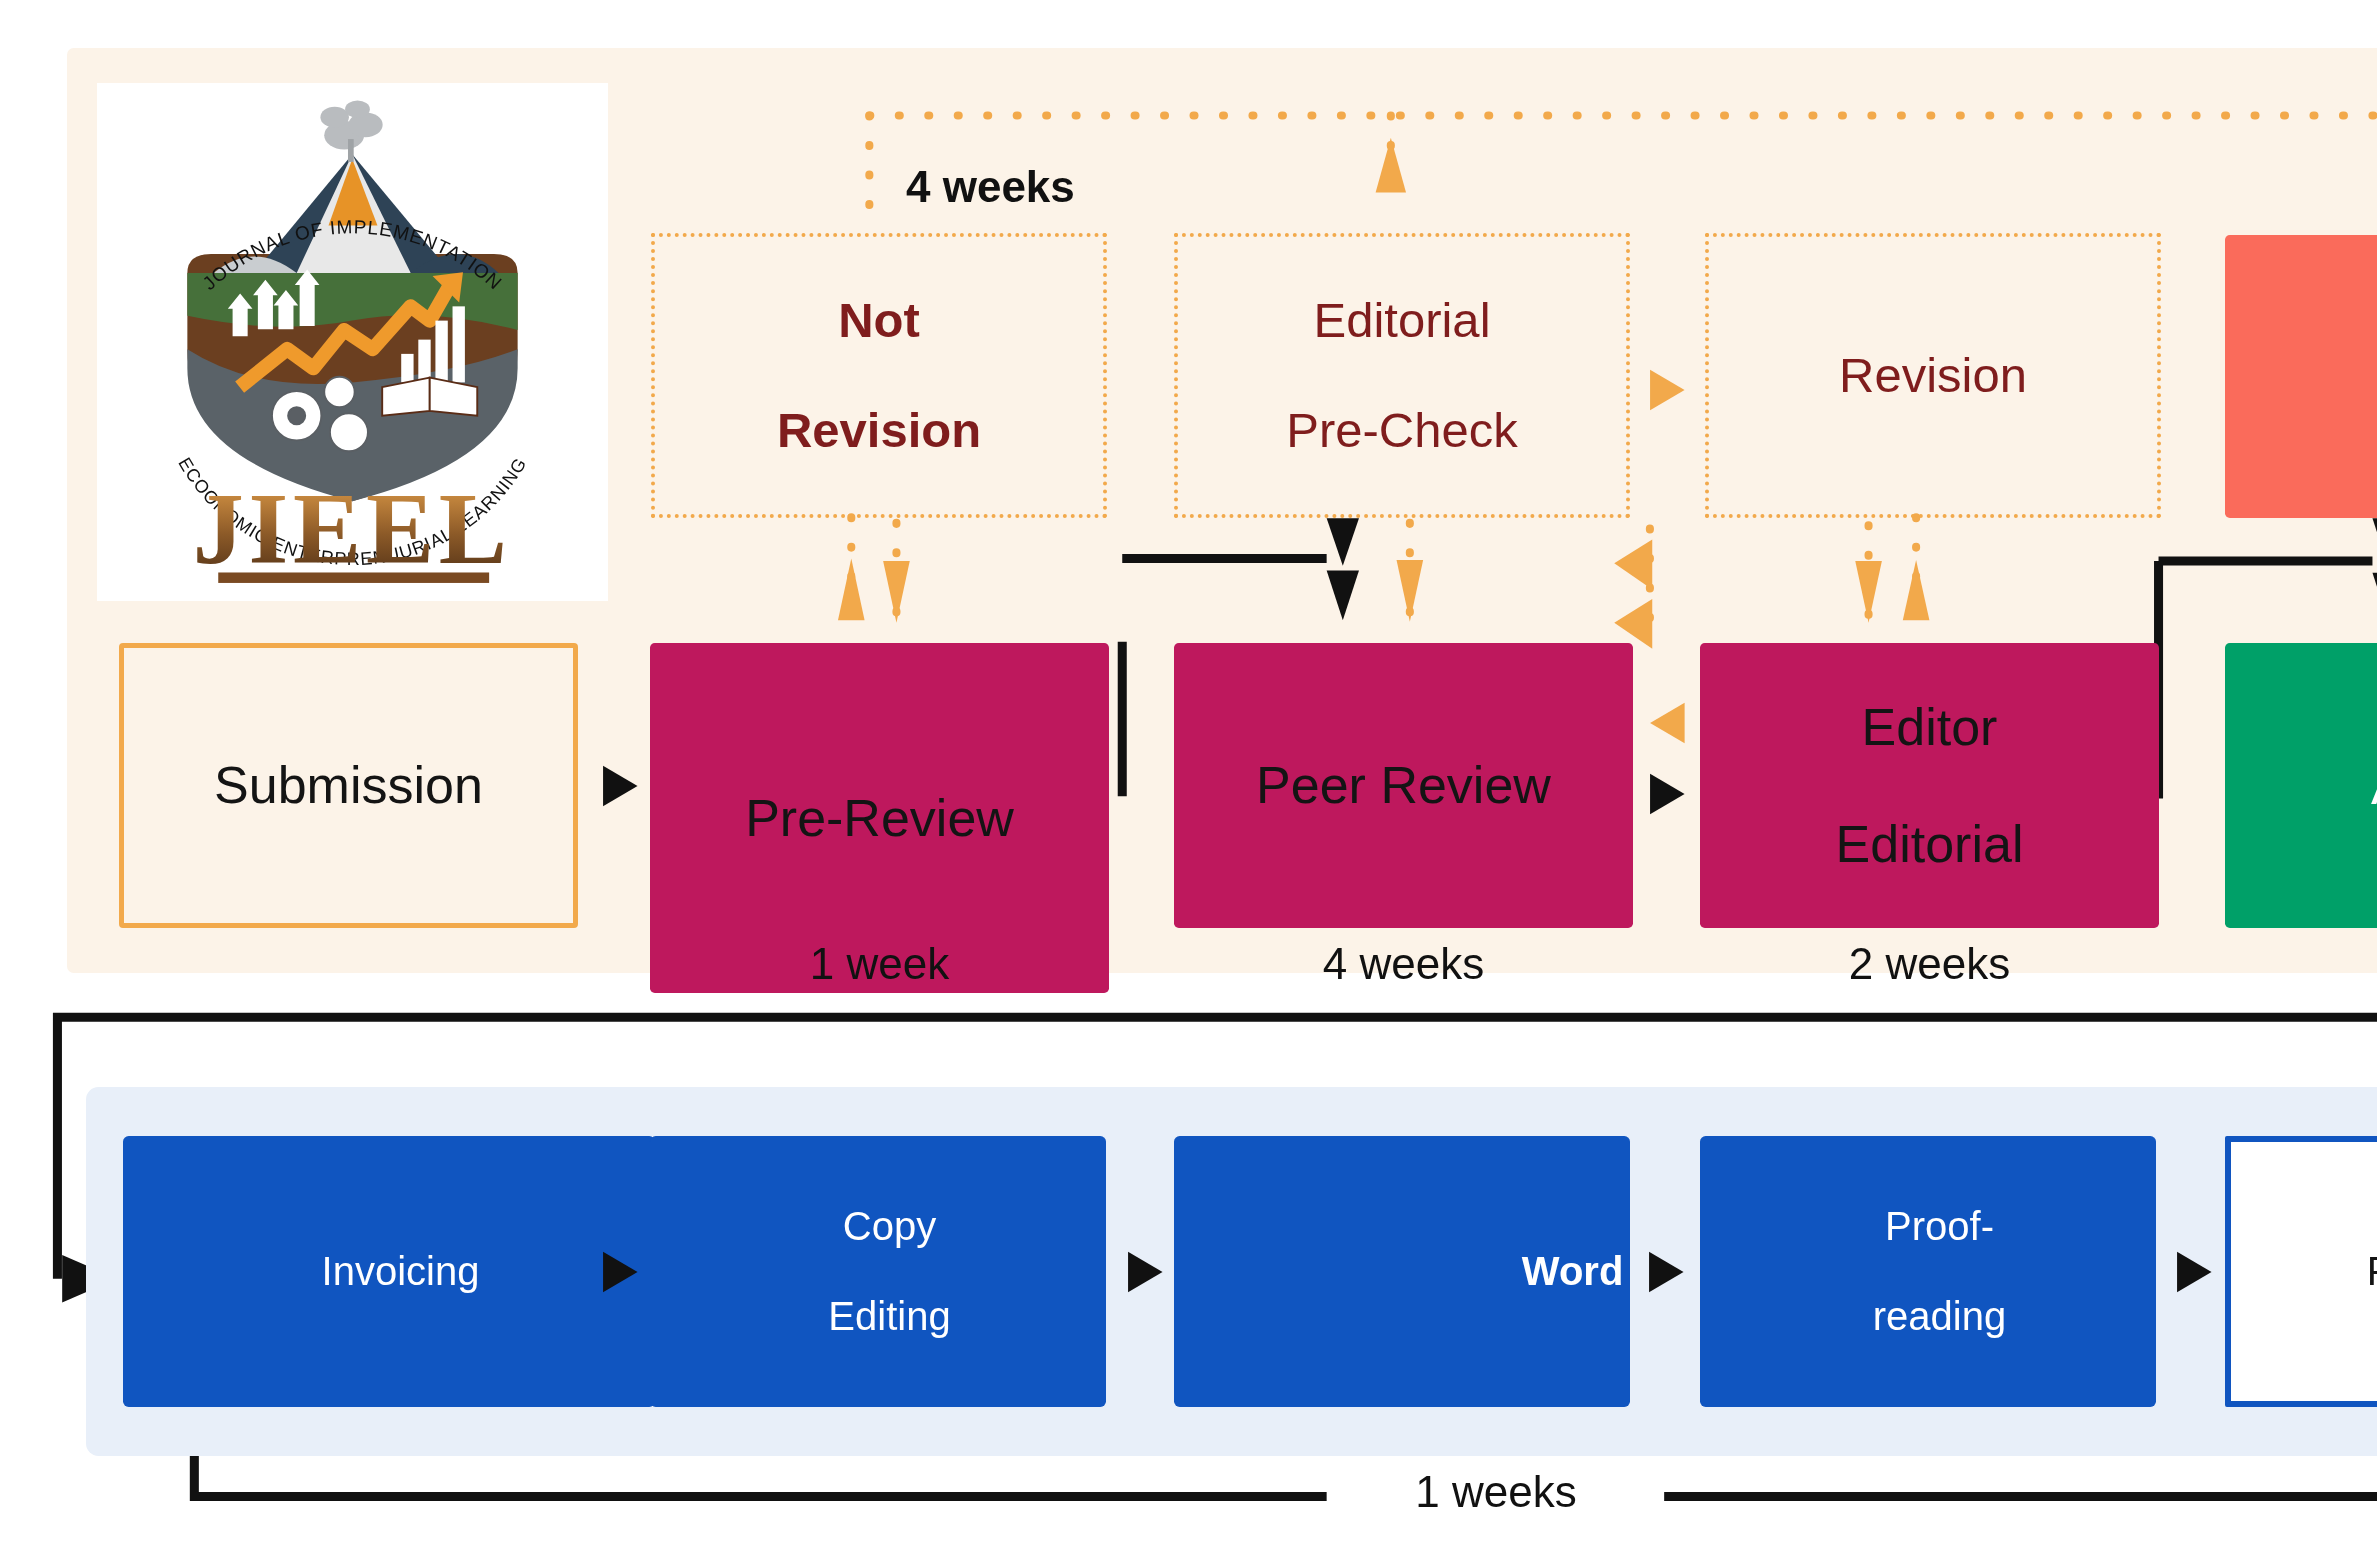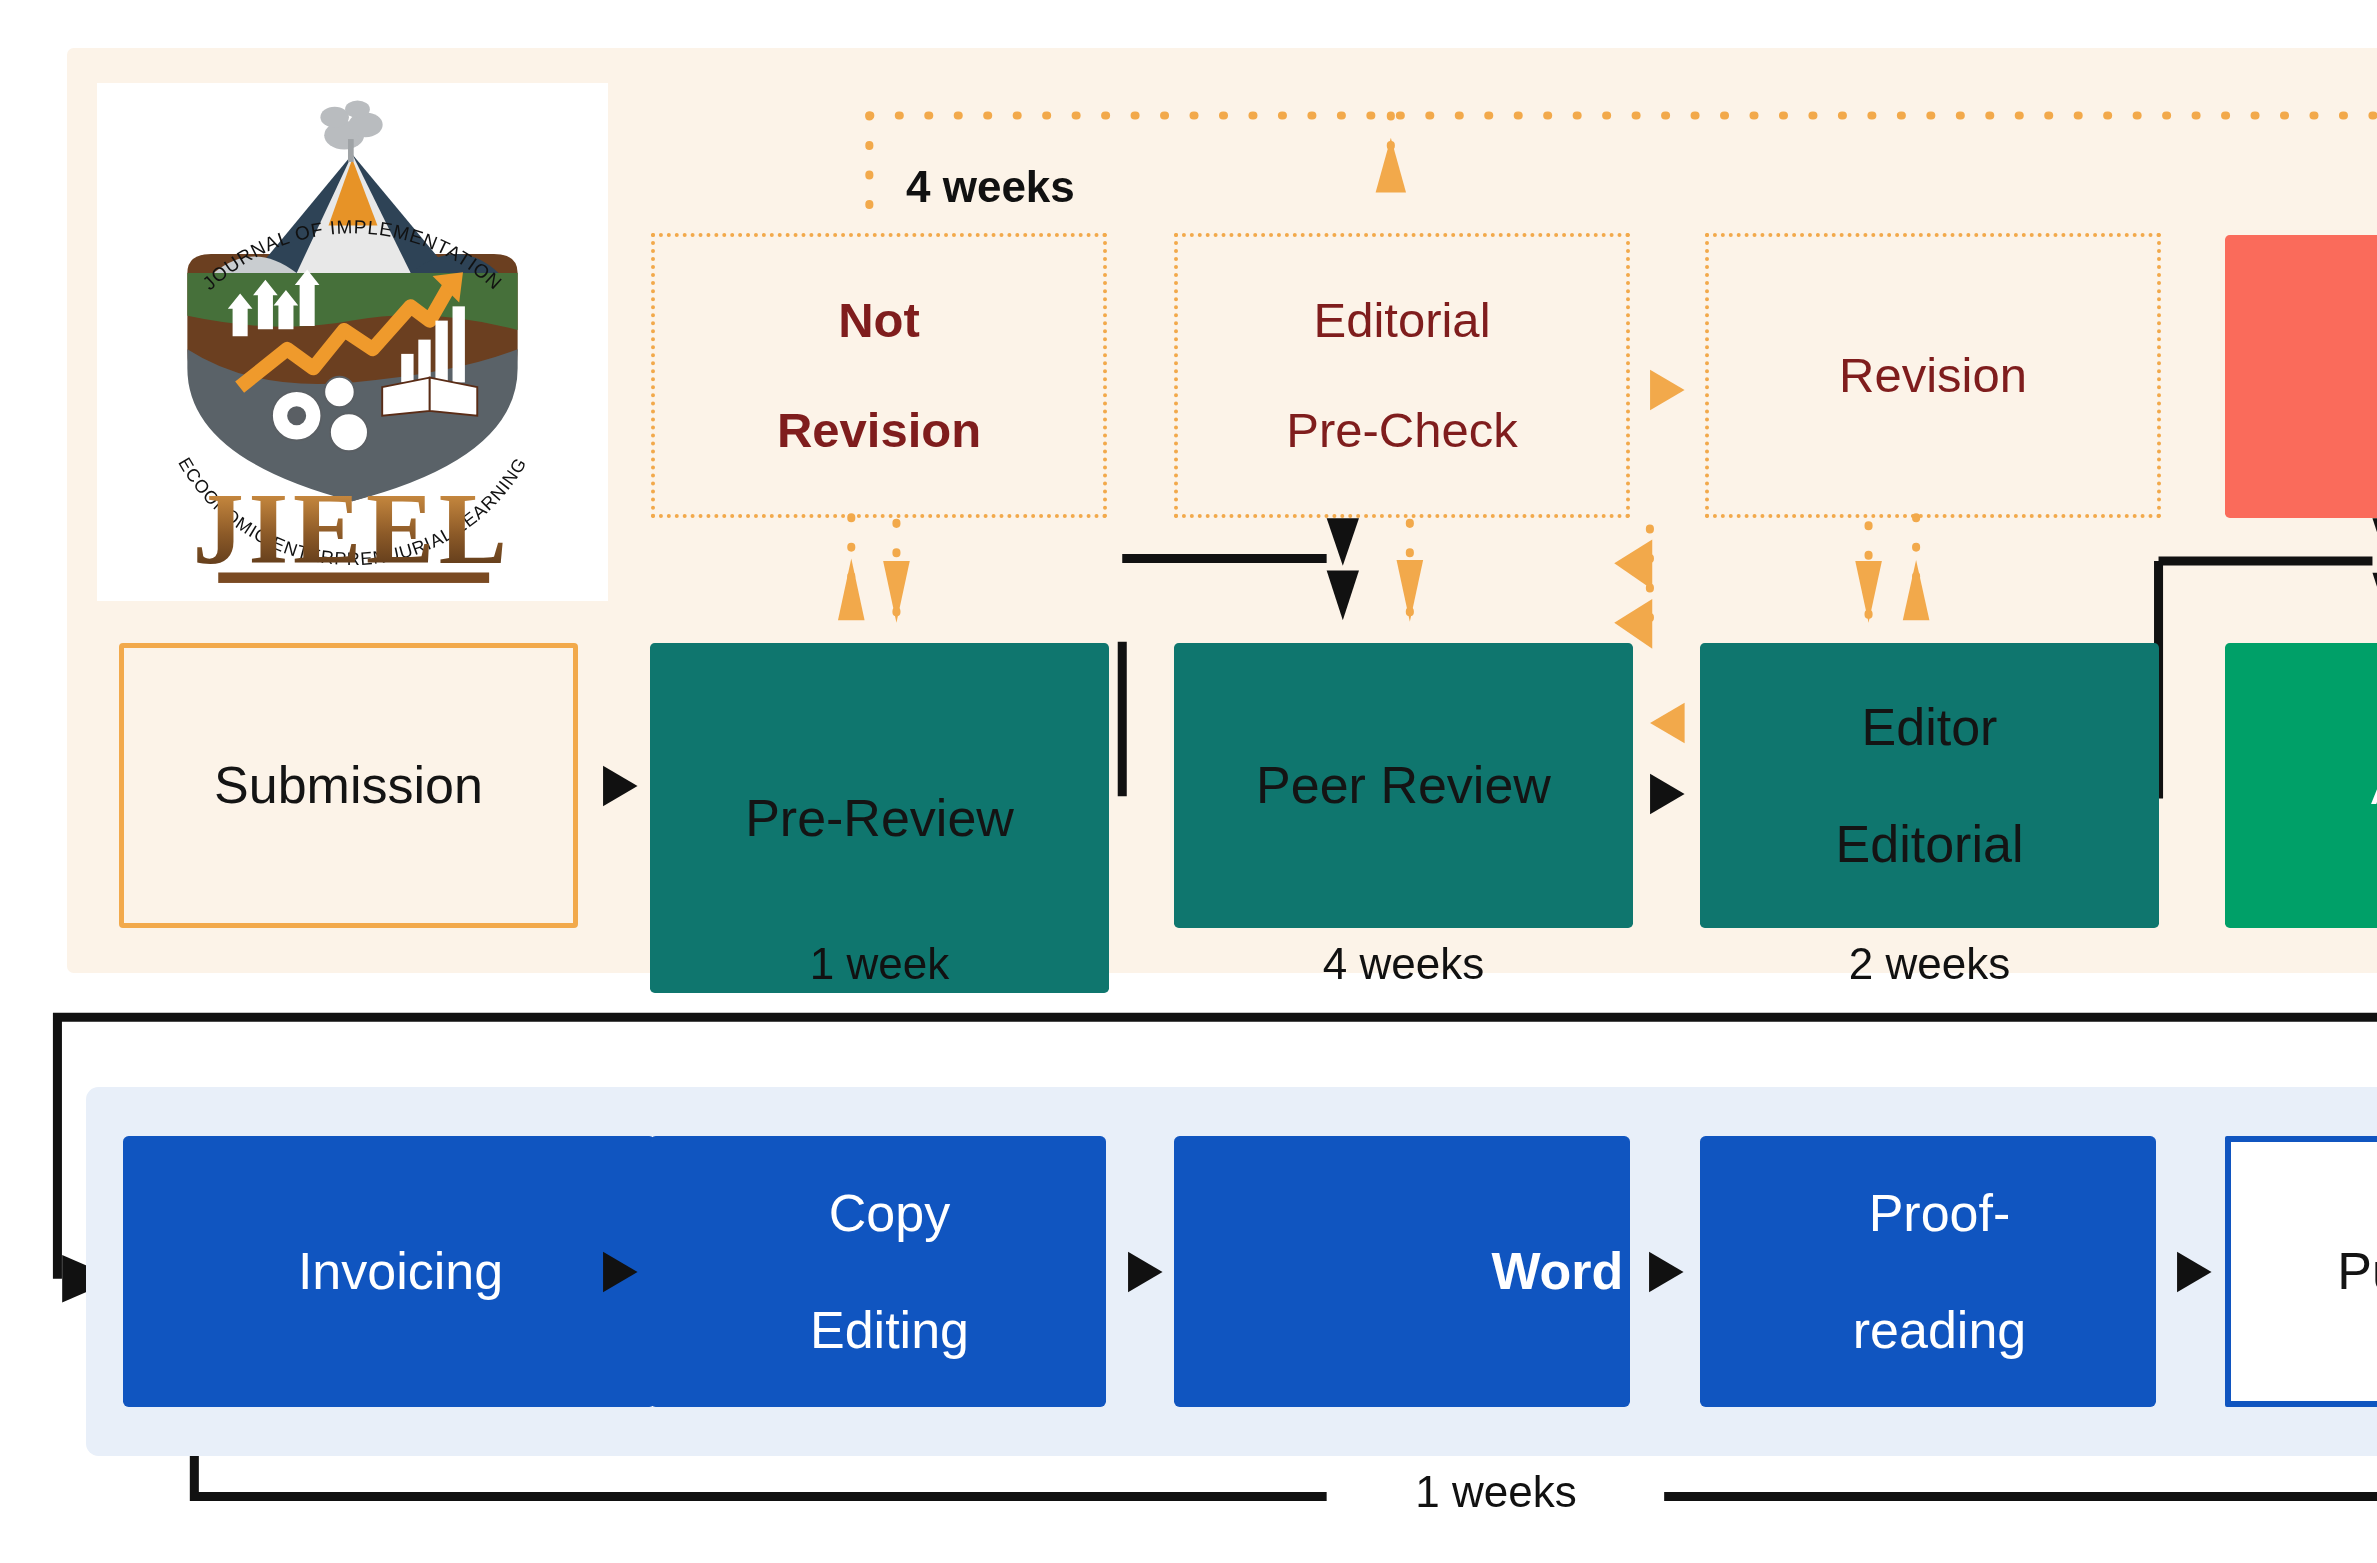--- a/index.html
+++ b/index.html
@@ -19,27 +19,27 @@
 
   
   .node{position:absolute;display:flex;align-items:center;justify-content:center;
         text-align:center;line-height:1.12;box-sizing:border-box;}
   .node span{display:block;padding:0 6.7px;}
 
   .dotted{border:4.3px dotted #F2A94B;background:transparent;color:#7f1d1d;
           font-size:49px;border-radius:1px;}
   .dotted.bold{font-weight:bold;}
 
-  .orange{background:#0f766e;color:#141414;font-size:52px;border-radius:4.8px;}
+  .orange{background:#be185d;color:#141414;font-size:52px;border-radius:4.8px;}
   .orange.outline{background:#FCF3E8;border:5.2px solid #F2A94B;border-radius:4px;}
 
   .reject{background:#FA6B5B;color:#ffffff;font-size:53px;border-radius:4.8px;}
   .accept{background:#00A068;color:#ffffff;font-size:53px;border-radius:4.8px;}
 
-  .blue{background:#1055C0;color:#ffffff;font-size:52px;border-radius:5.7px;padding-left:23px;}
+  .blue{background:#1055C0;color:#ffffff;font-size:40px;border-radius:5.7px;padding-left:23px;}
   .blue.bold{font-weight:bold;justify-content:flex-end;}
   .blue.outline{background:#ffffff;border:6.2px solid #1055C0;color:#141414;border-radius:1.9px;}
 
   
   .dur{position:absolute;font-size:44px;color:#111;white-space:nowrap;text-align:center;}
   .dur.bold{font-weight:bold;}
 
   
   #wires{position:absolute;left:0;top:0;width:2910px;height:1563px;pointer-events:none;}
 </style>

